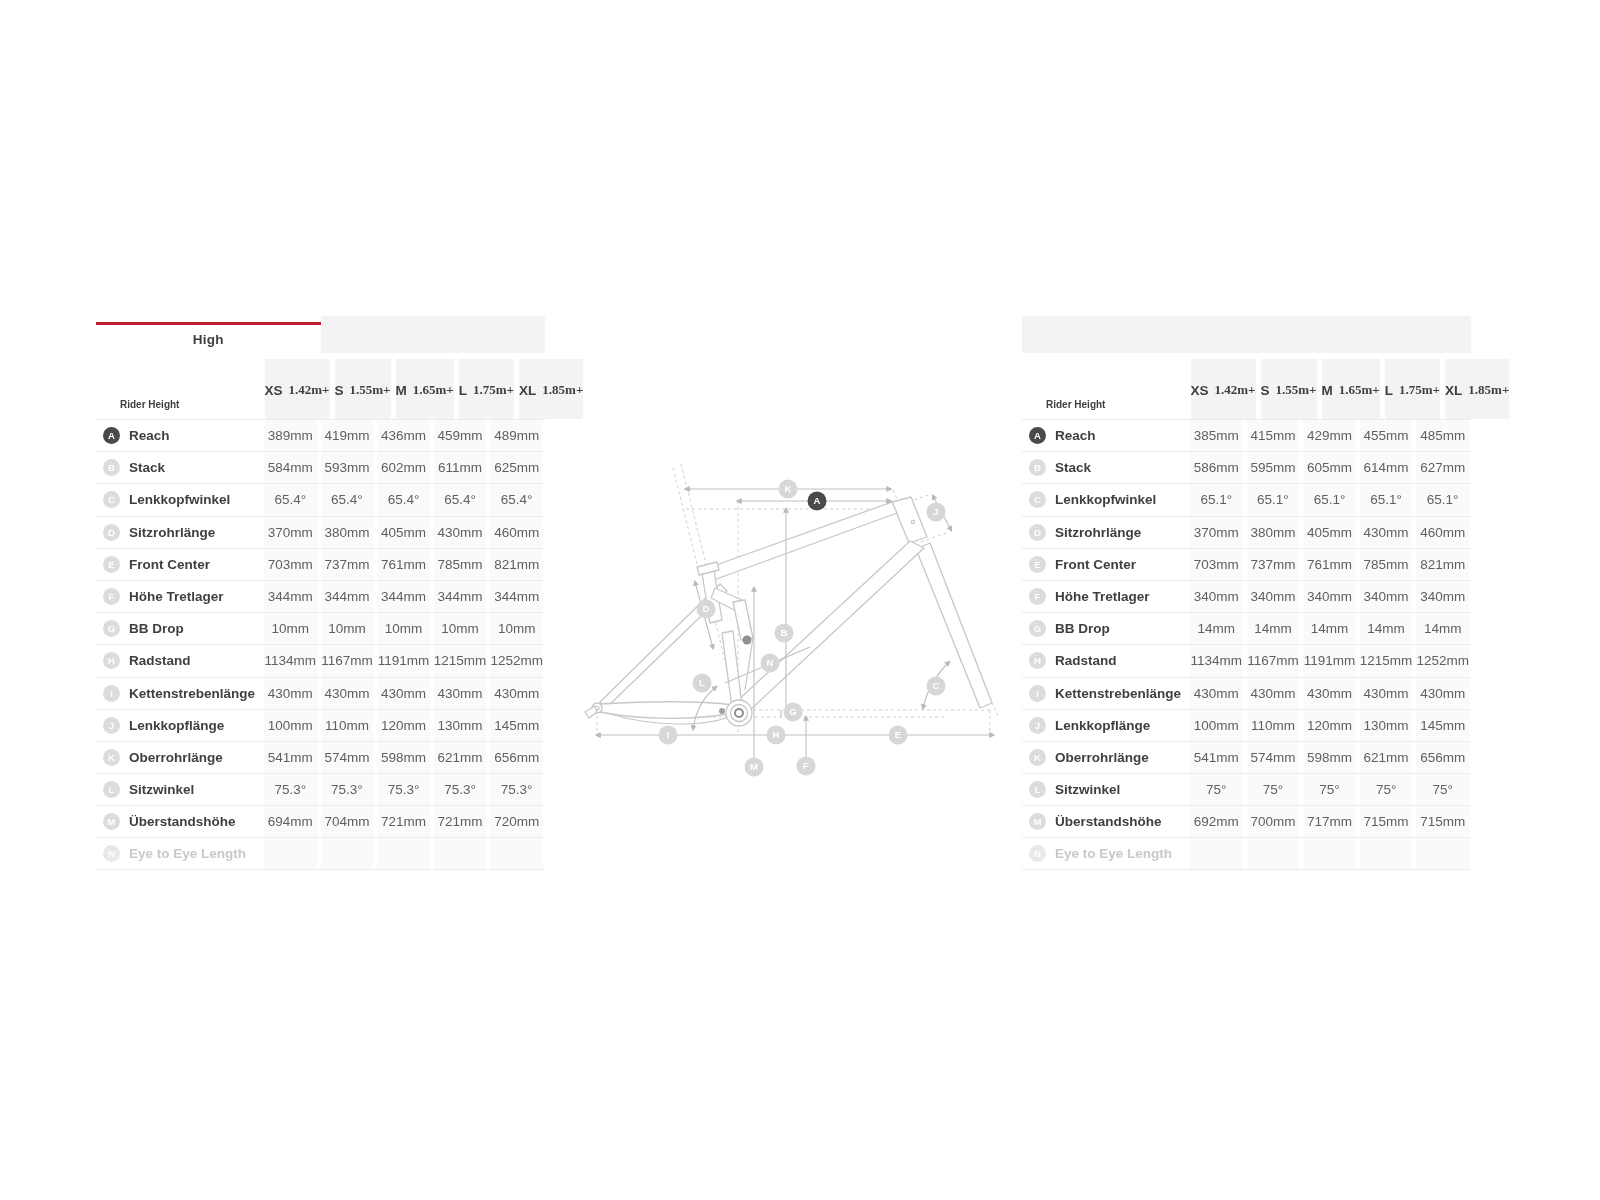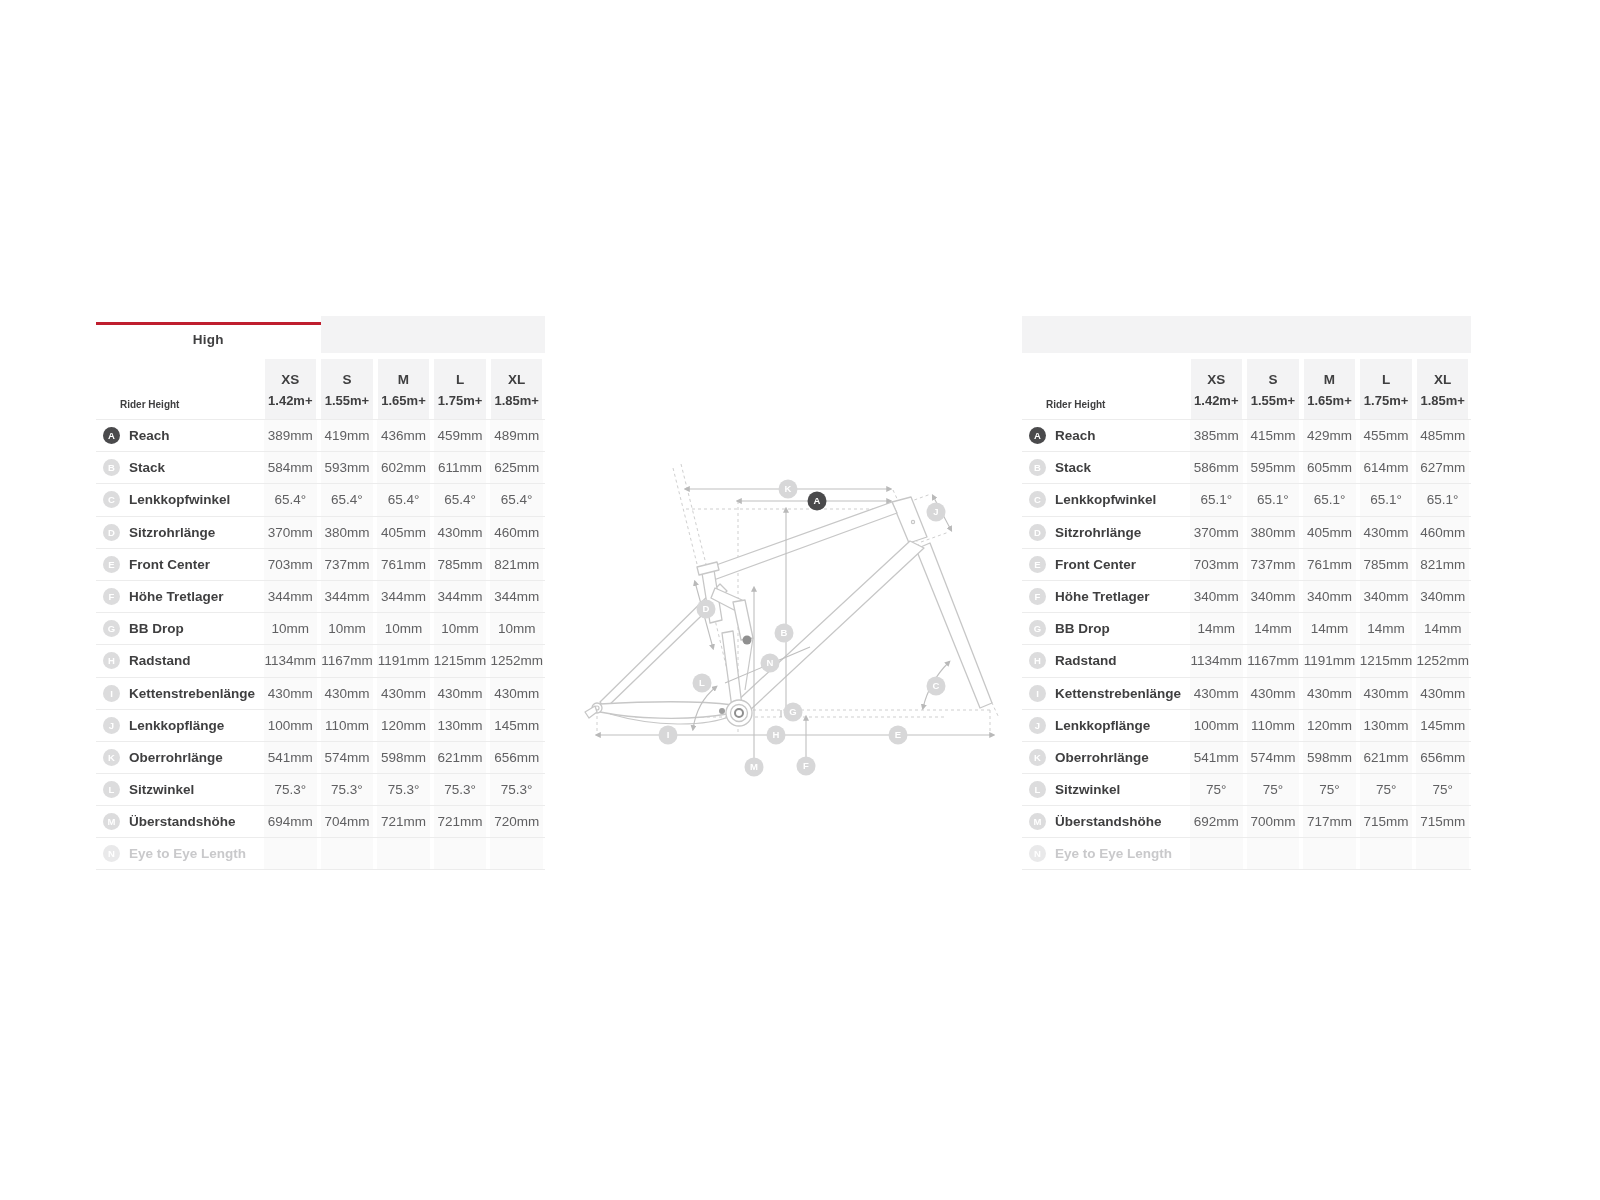--- a/index.html
+++ b/index.html
@@ -15,24 +15,24 @@
   .tabbar{display:flex;height:43px;}
   .tab{flex:1;display:flex;align-items:center;justify-content:center;
        font-size:13.5px;font-weight:700;color:var(--ink);letter-spacing:.2px;}
   .tab.active{border-top:3px solid var(--red);background:#fff;cursor:pointer;margin-top:12px;}
   .tab.inactive{background:var(--box);margin-top:6px;cursor:pointer;}
 
   .thead{display:grid;grid-template-columns:166px repeat(5,1fr);
          margin-top:6px;height:60px;}
   .th-label{display:flex;align-items:flex-end;padding:0 0 9px 24px;
             font-weight:700;font-size:10px;color:var(--ink);}
-  .th-size{margin:0 2.5px;background:var(--box);display:flex;flex-direction:column;
+  .th-size{margin:0 2.5px;background:var(--box);display:flex;flex-direction:row;
            align-items:center;justify-content:center;gap:6px;padding-top:2px;}
   .th-size .sz{font-size:13.5px;font-weight:700;color:var(--ink);}
-  .th-size .rh{font-size:13px;font-weight:700;color:var(--ink);}
+  .th-size .rh{font-size:13px;font-weight:700;color:var(--ink);font-family:Liberation Serif, serif;}
 
   .trow{display:grid;grid-template-columns:166px repeat(5,1fr);
         height:32.2px;border-top:1px solid var(--line);}
   .tbody .trow:last-child{border-bottom:1px solid var(--line);}
   .tlabel{display:flex;align-items:center;gap:9px;padding-left:7px;
           font-size:13.5px;font-weight:700;color:var(--ink);}
   .badge{width:17px;height:17px;border-radius:50%;background:#dcdcdd;color:#fff;
          font-size:9.5px;font-weight:700;display:flex;align-items:center;
          justify-content:center;flex:none;}
   .badge.dark{background:#4a4a4c;}

